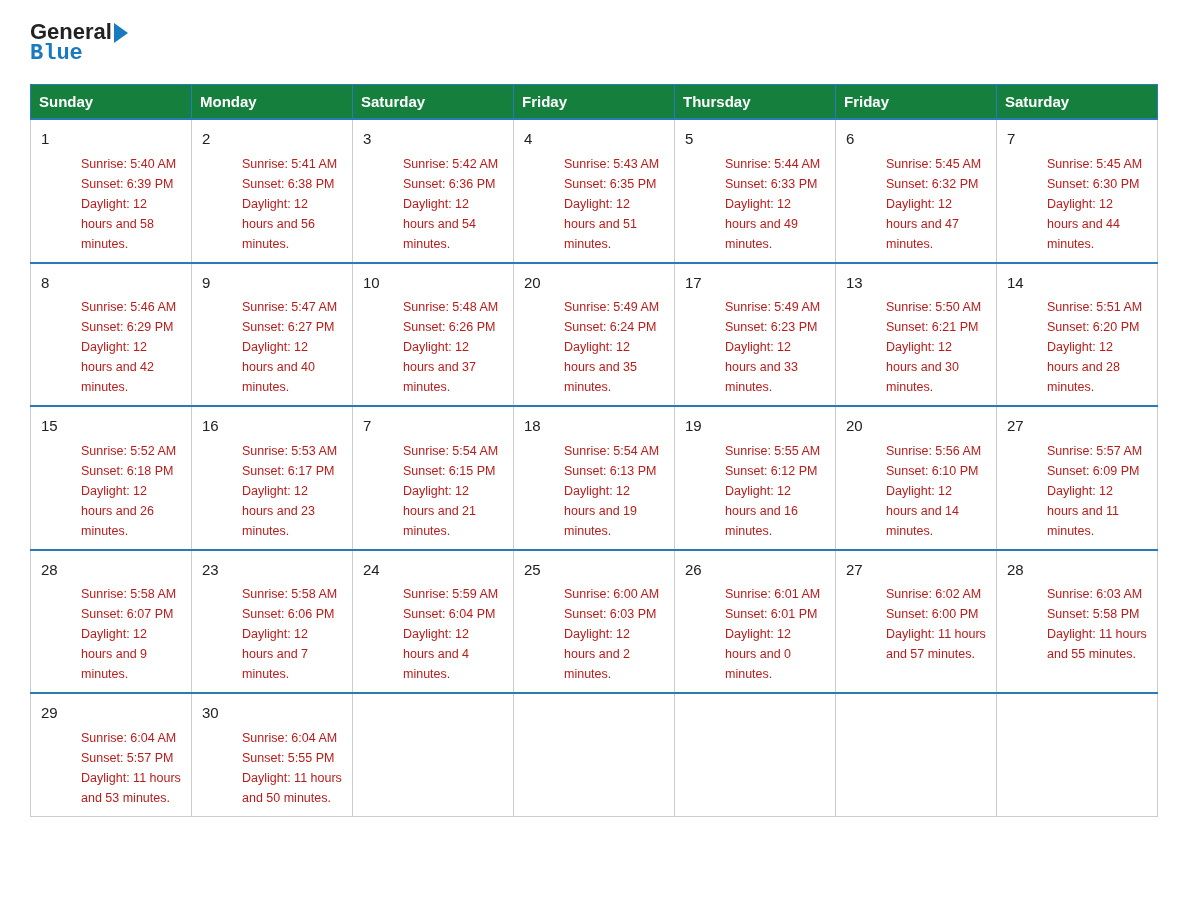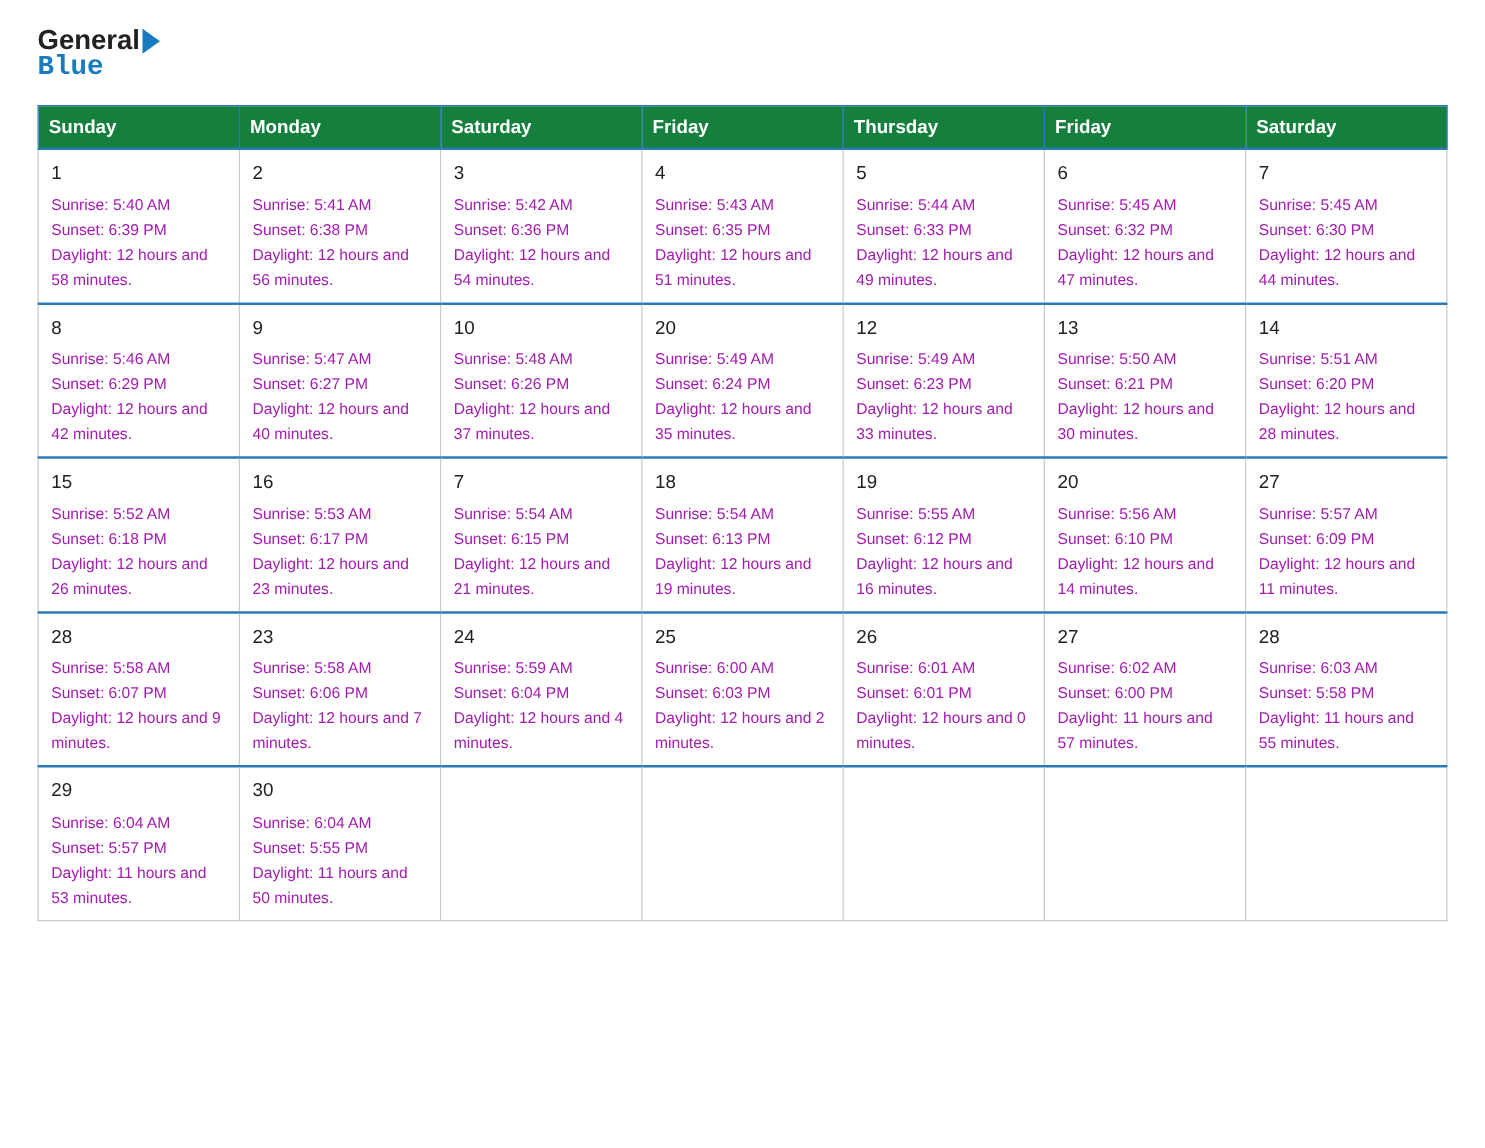--- a/index.html
+++ b/index.html
@@ -78,22 +78,23 @@
       height: 110px;
     }
     .day-number {
       font-size: 15px;
       font-weight: normal;
       color: #222;
       margin-bottom: 3px;
     }
     .day-info {
       font-size: 12.5px;
-      color: #a21caf;
+      color: #b91c1c;
       line-height: 1.6;
+      margin-left: 40px;
     }
     .empty-cell {
       border-top: 2px solid #2a7aba;
       background: #fff;
     }
   </style>
 </head>
 <body>
 
 <div class="header-area">
@@ -168,21 +169,21 @@
         </td>
         <td>
           <div class="day-number">10</div>
           <div class="day-info">Sunrise: 5:48 AM<br>Sunset: 6:26 PM<br>Daylight: 12 hours and 37 minutes.</div>
         </td>
         <td>
           <div class="day-number">20</div>
           <div class="day-info">Sunrise: 5:49 AM<br>Sunset: 6:24 PM<br>Daylight: 12 hours and 35 minutes.</div>
         </td>
         <td>
-          <div class="day-number">12</div>
+          <div class="day-number">17</div>
           <div class="day-info">Sunrise: 5:49 AM<br>Sunset: 6:23 PM<br>Daylight: 12 hours and 33 minutes.</div>
         </td>
         <td>
           <div class="day-number">13</div>
           <div class="day-info">Sunrise: 5:50 AM<br>Sunset: 6:21 PM<br>Daylight: 12 hours and 30 minutes.</div>
         </td>
         <td>
           <div class="day-number">14</div>
           <div class="day-info">Sunrise: 5:51 AM<br>Sunset: 6:20 PM<br>Daylight: 12 hours and 28 minutes.</div>
         </td>

